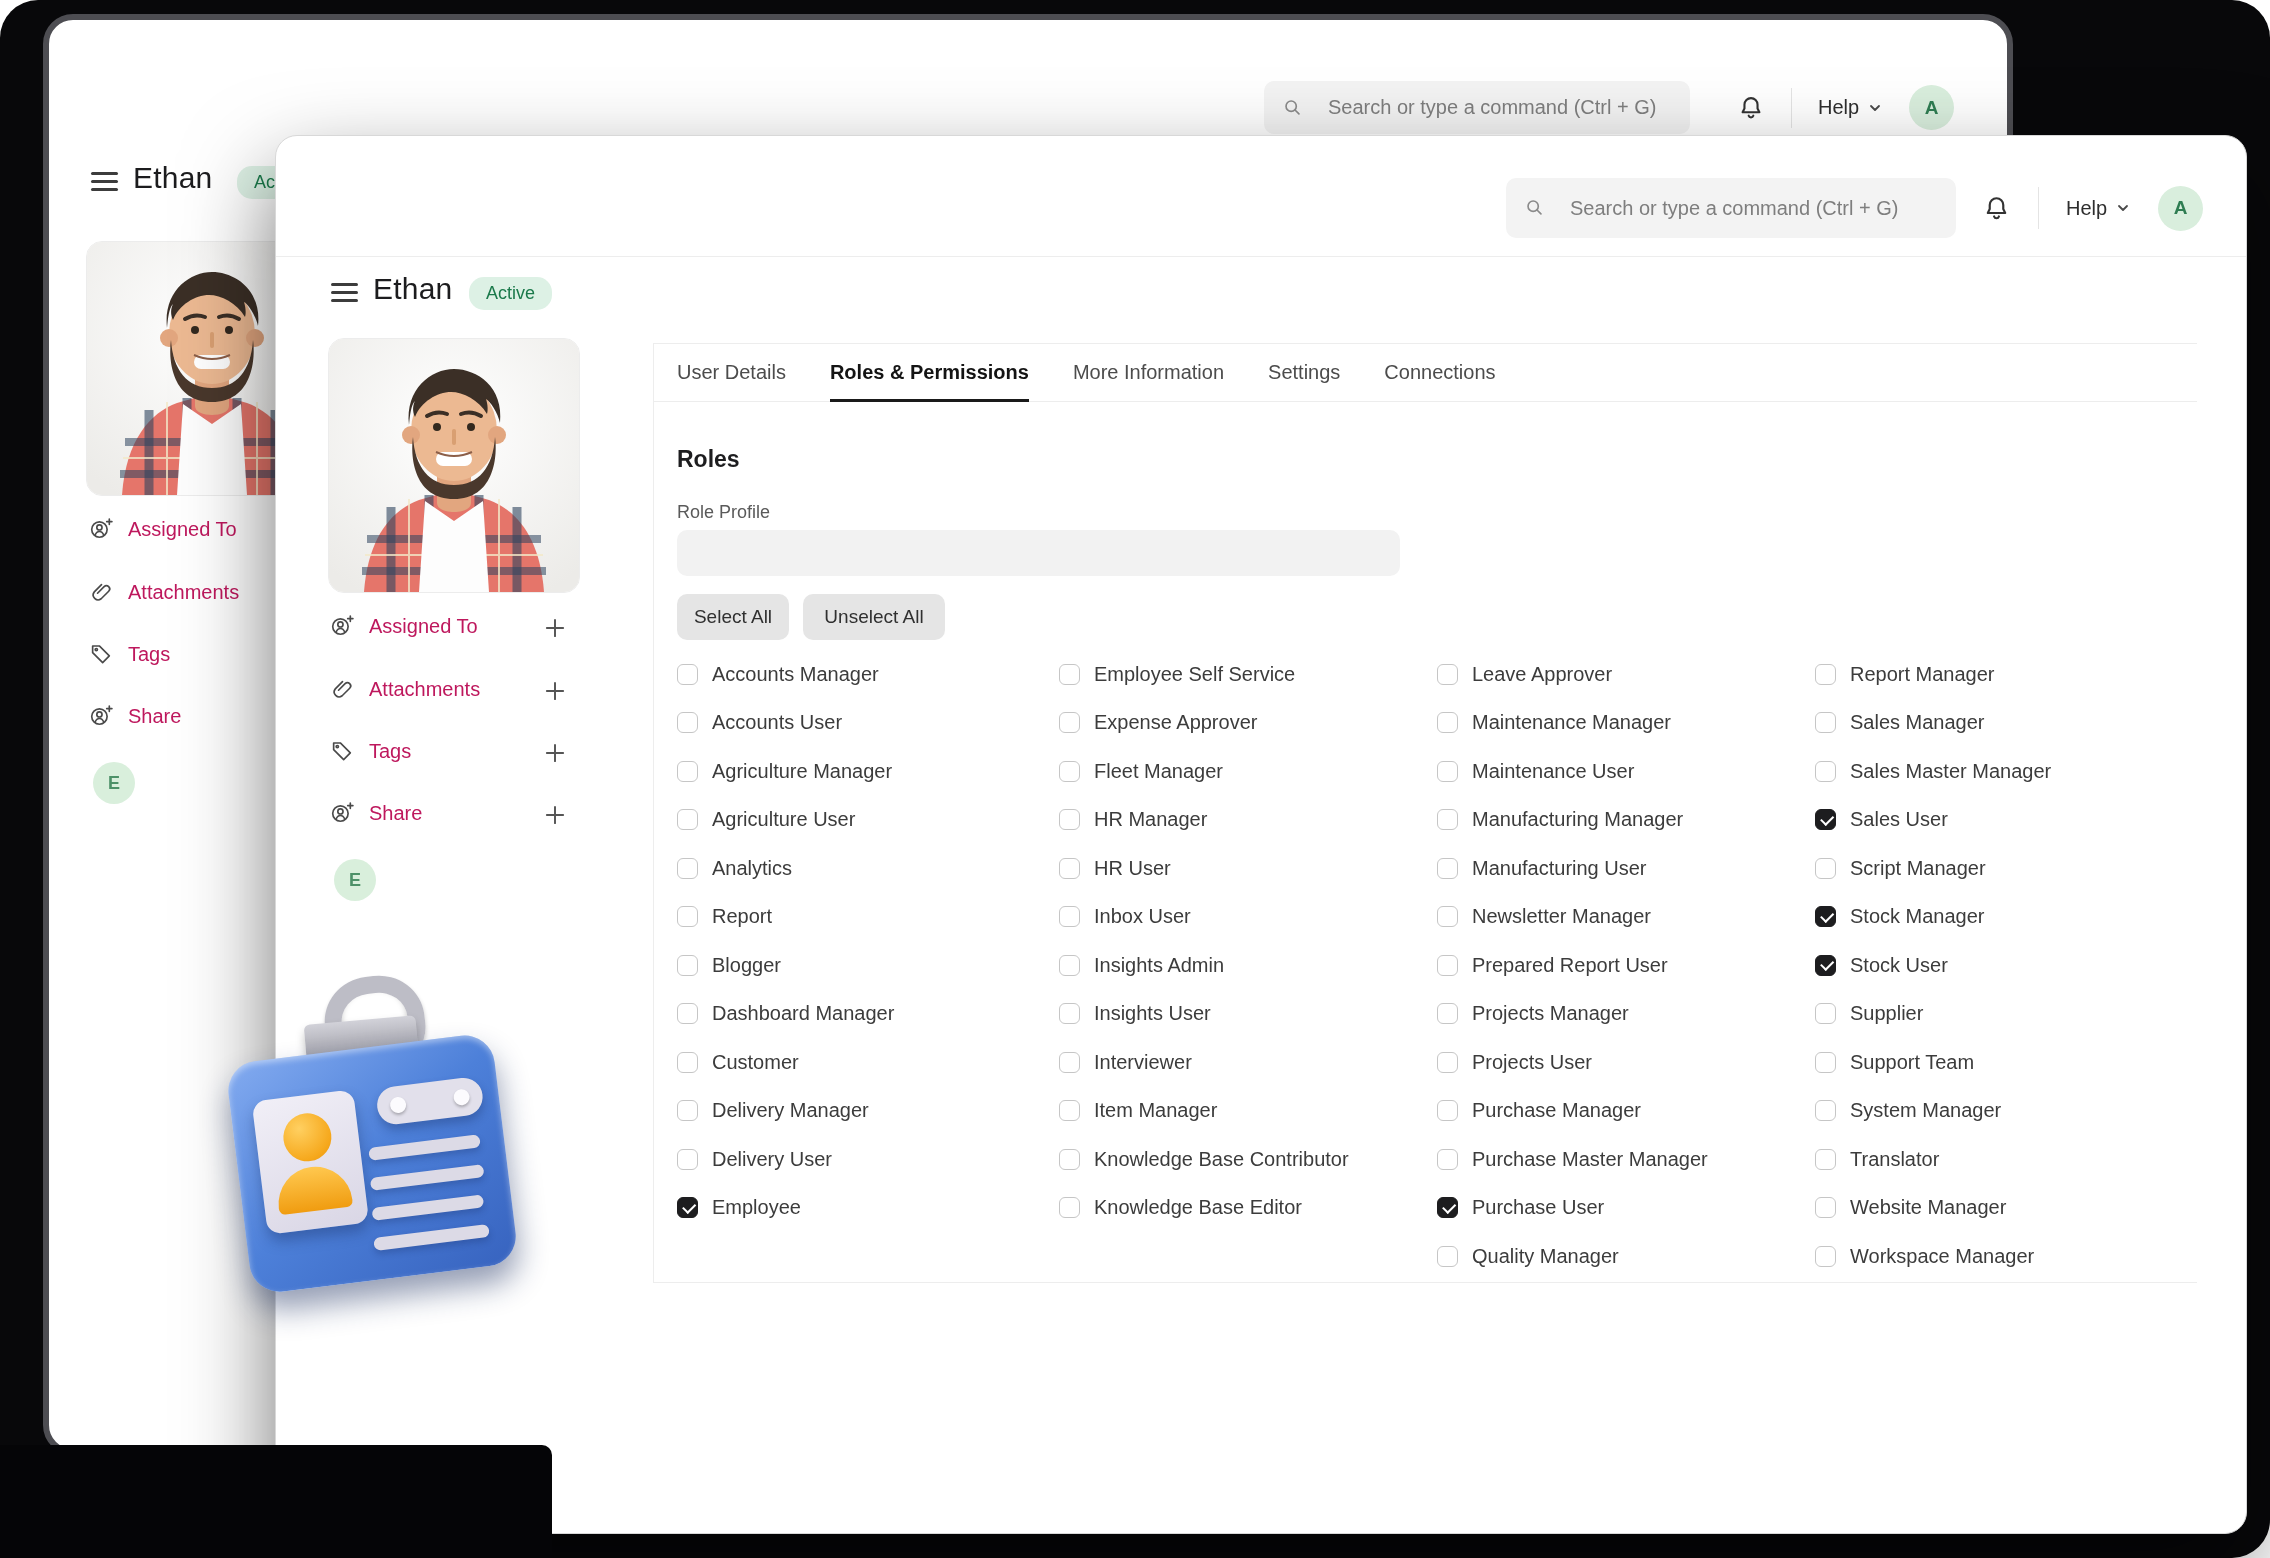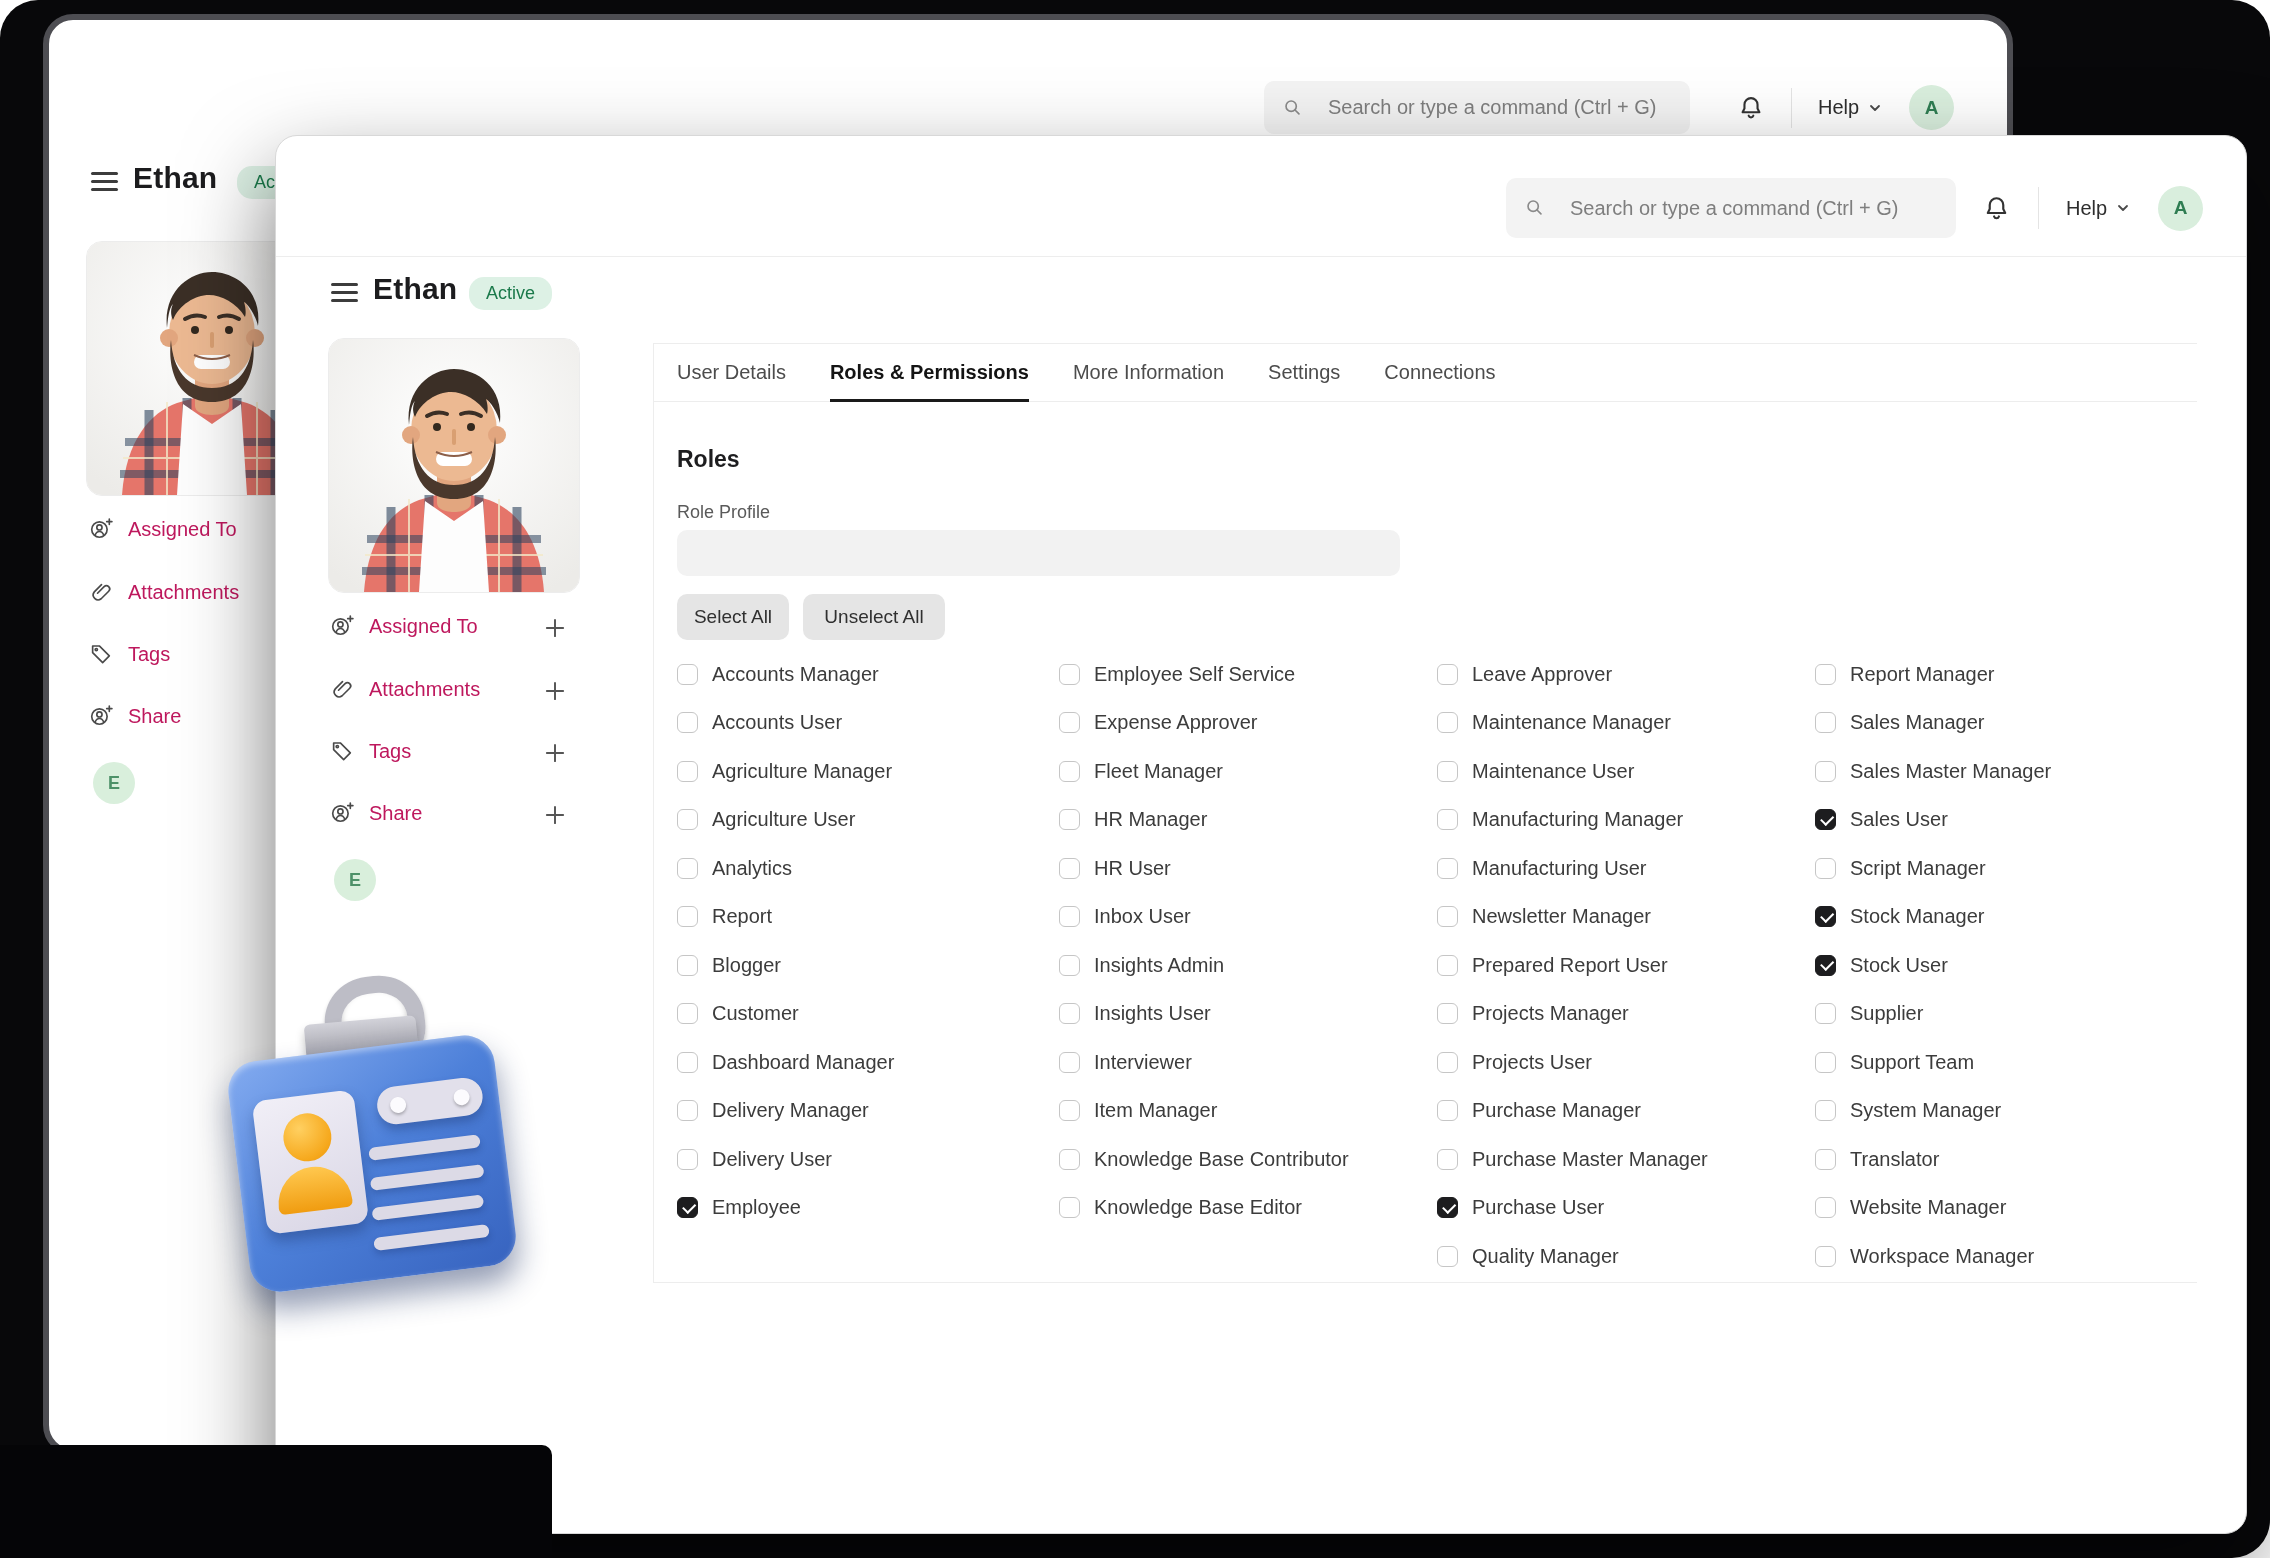--- a/index.html
+++ b/index.html
@@ -20,21 +20,21 @@
                border-radius:10px;padding:0 18px;color:#7e7e7e;font-size:20px;}
   .hdr-right{position:absolute;display:flex;align-items:center;}
   .help{display:flex;align-items:center;gap:8px;color:#2e2e2e;font-size:20px;font-weight:500;}
   .avatar{border-radius:50%;background:#d9eedd;color:#2f7d52;display:flex;align-items:center;
           justify-content:center;font-size:19px;font-weight:600;}
   .vdiv{width:1px;background:#e4e4e4;}
 
   .hamburger{display:flex;flex-direction:column;justify-content:space-between;width:27px;height:19px;}
   .hamburger i{display:block;height:2.6px;background:#3c3c3c;border-radius:2px;}
 
-  .page-title{font-size:30px;font-weight:700;color:#1c1c1e;letter-spacing:.2px;}
+  .page-title{font-size:30px;font-weight:400;color:#1c1c1e;letter-spacing:.2px;}
   .status-badge{background:#ddf1e5;color:#1b7a4b;font-size:18px;font-weight:500;
                 border-radius:15px;padding:6px 17px;}
 
   .photo-card{position:absolute;width:250px;height:253px;border:1px solid #ececec;border-radius:16px;
               overflow:hidden;background:#fafaf9;}
   .side-item{position:absolute;display:flex;align-items:center;gap:14px;color:#be185d;
              font-size:20px;font-weight:500;}
   .side-plus{position:absolute;width:26px;height:26px;color:#555;}
   .mini-avatar{position:absolute;width:42px;height:42px;border-radius:50%;background:#d9efdc;
                color:#4d9168;display:flex;align-items:center;justify-content:center;
@@ -366,25 +366,25 @@
           <div class="role-row">
             <span class="cb"></span>
             <span class="role-lb">Report</span>
           </div>
           <div class="role-row">
             <span class="cb"></span>
             <span class="role-lb">Blogger</span>
           </div>
           <div class="role-row">
             <span class="cb"></span>
+            <span class="role-lb">Dashboard Manager</span>
+          </div>
+          <div class="role-row">
+            <span class="cb"></span>
             <span class="role-lb">Customer</span>
-          </div>
-          <div class="role-row">
-            <span class="cb"></span>
-            <span class="role-lb">Dashboard Manager</span>
           </div>
           <div class="role-row">
             <span class="cb"></span>
             <span class="role-lb">Delivery Manager</span>
           </div>
           <div class="role-row">
             <span class="cb"></span>
             <span class="role-lb">Delivery User</span>
           </div>
           <div class="role-row">

